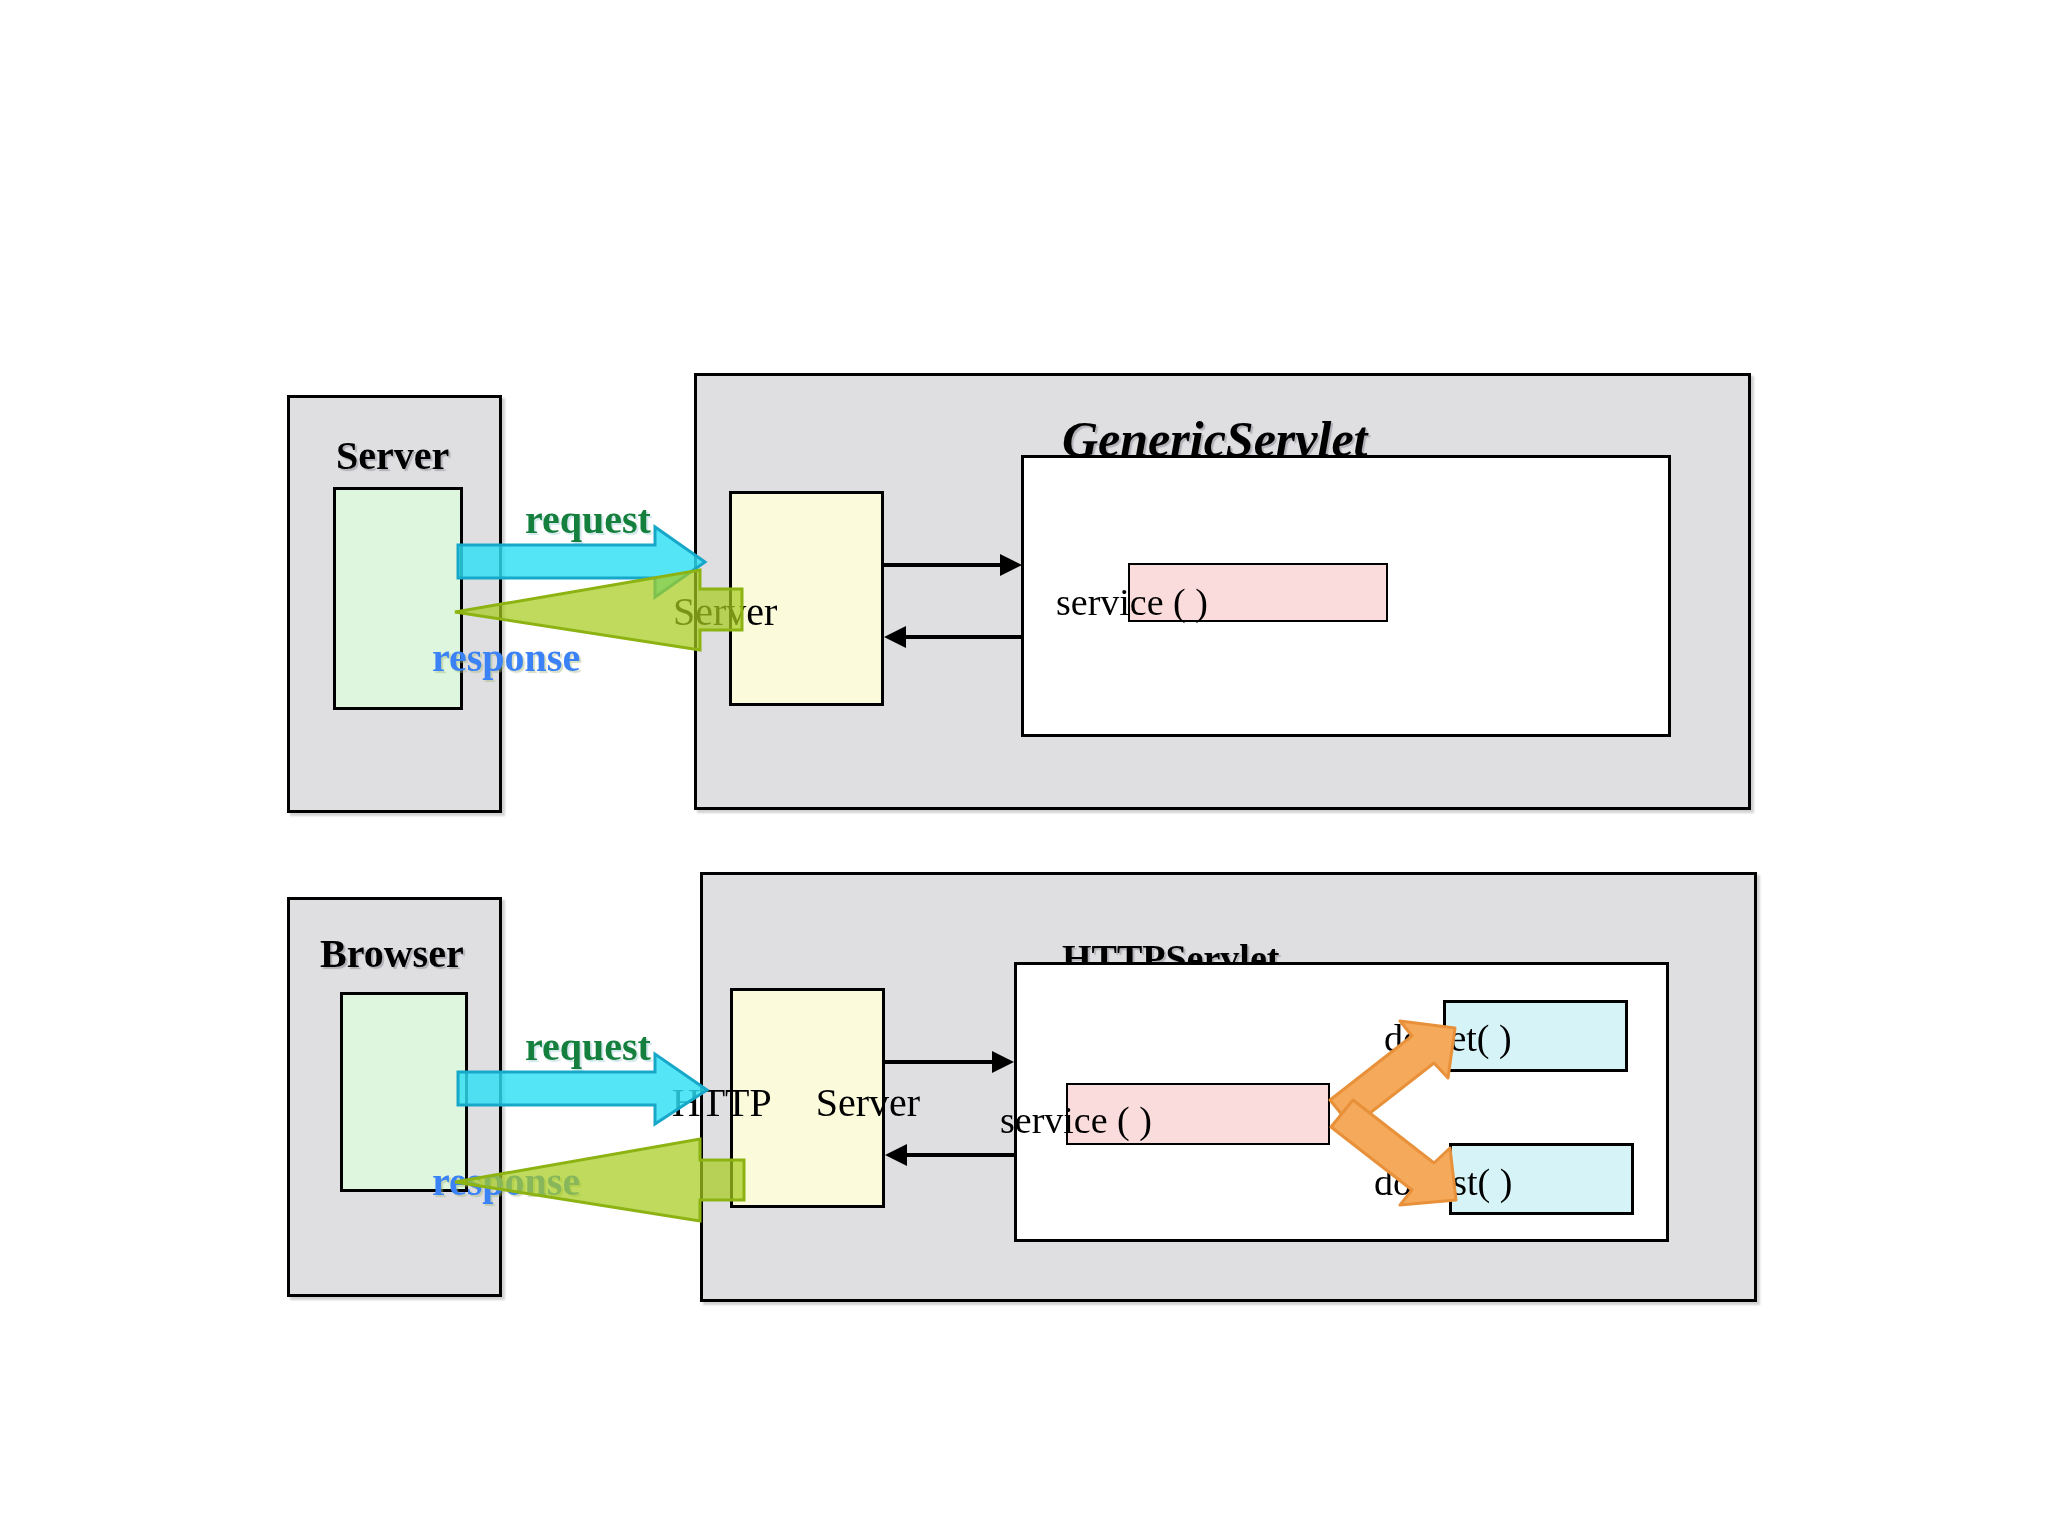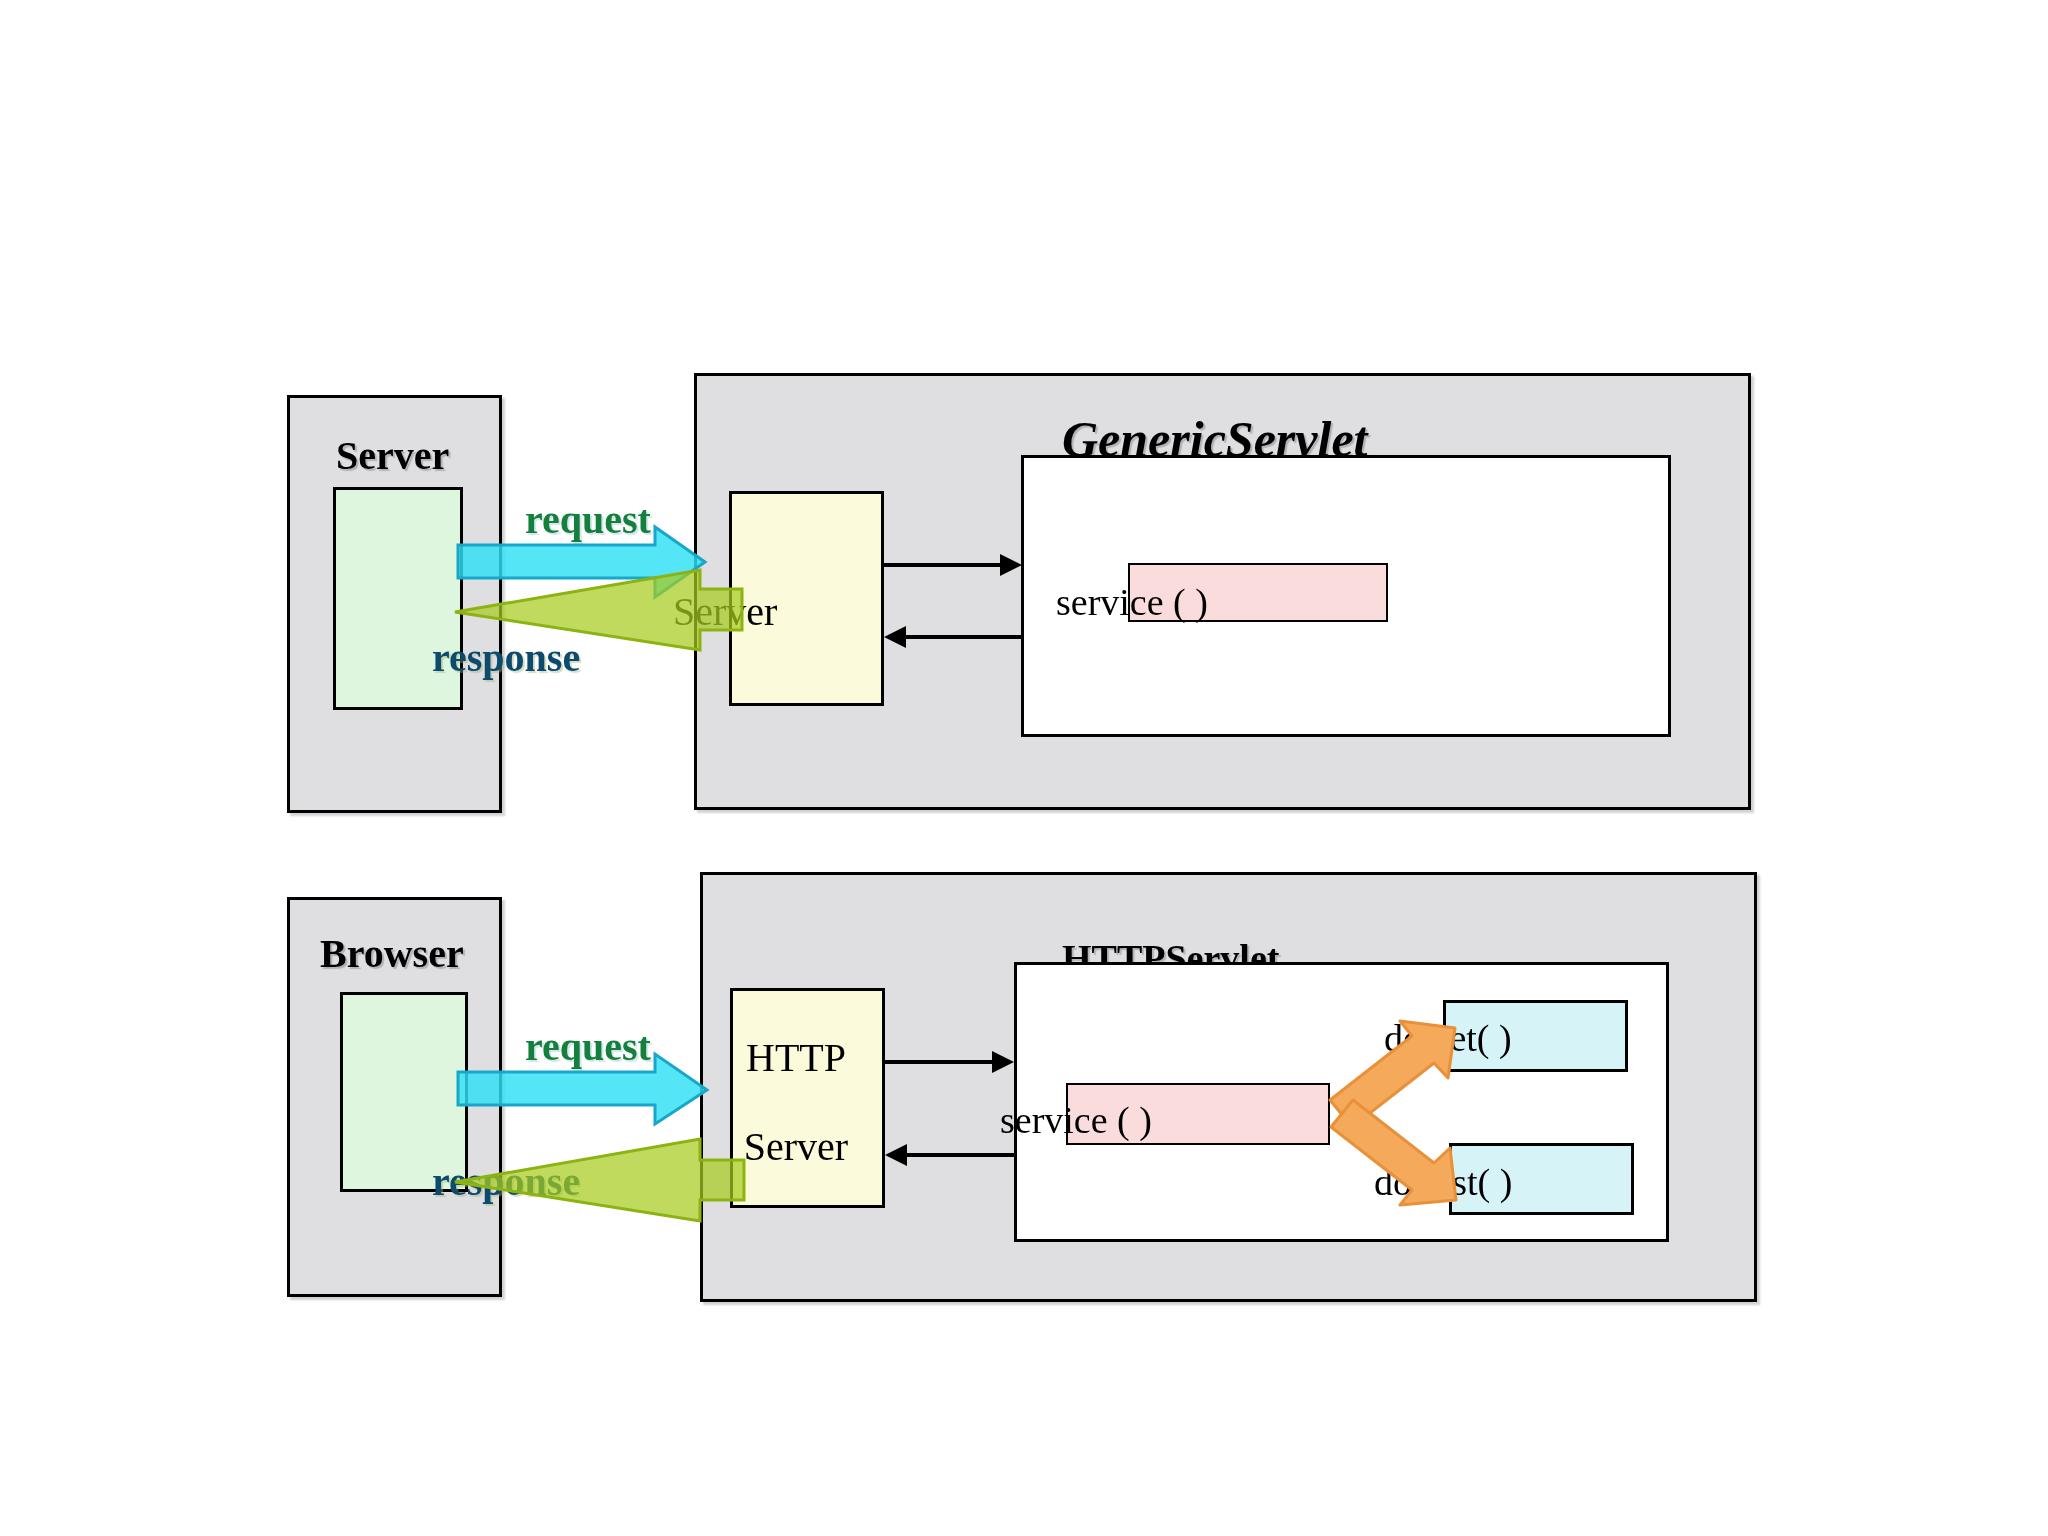--- a/index.html
+++ b/index.html
@@ -99,21 +99,21 @@
     white-space: nowrap;
   }
   .arrow-word {
     position: absolute;
     font-family: "Liberation Serif", serif;
     font-weight: bold;
     white-space: nowrap;
   }
   .word-request { color: #15803d; text-shadow: 2px 2px 1px rgba(150,200,210,0.45); }
   .word-response { color: #9cc川12; }
-  .word-response { color: #0c4a6e; text-shadow: 2px 2px 1px rgba(160,180,120,0.45); text-align: right; }
+  .word-response { color: #3b82f6; text-shadow: 2px 2px 1px rgba(160,180,120,0.45); text-align: right; }
 
   .svg-layer {
     position: absolute;
     left: 0;
     top: 0;
     width: 2048px;
     height: 1536px;
     pointer-events: none;
     overflow: visible;
   }
@@ -154,21 +154,21 @@
   <div class="arrow-word word-response" style="left:432px; top:634px; font-size:40px;">response</div>
 
   <div class="gray-box" style="left:287px; top:897px; width:215px; height:400px;"></div>
   <div class="hdr-label" style="left:320px; top:930px; font-size:40px;">Browser</div>
   <div class="green-box" style="left:340px; top:992px; width:128px; height:200px;"></div>
 
   <div class="gray-box" style="left:700px; top:872px; width:1057px; height:430px;"></div>
   <div class="hdr-label" style="left:1062px; top:936px; font-size:38px;">HTTPServlet</div>
 
   <div class="yellow-box" style="left:730px; top:988px; width:155px; height:220px;"></div>
-  <div class="center-txt" style="left:730px; top:1058px; width:132px; height:90px; font-size:40px; flex-direction:column;gap:44px;">
+  <div class="center-txt" style="left:730px; top:1058px; width:132px; height:90px; font-size:40px; gap:44px;">
     <span>HTTP</span>
     <span>Server</span>
   </div>
 
   <div class="white-box" style="left:1014px; top:962px; width:655px; height:280px;"></div>
 
   <div class="pink-box" style="left:1066px; top:1083px; width:264px; height:62px;"></div>
   <div class="plain-label" style="left:1000px; top:1098px; font-size:38px;">service ( )</div>
 
   <div class="cyan-box" style="left:1443px; top:1000px; width:185px; height:72px;"></div>

